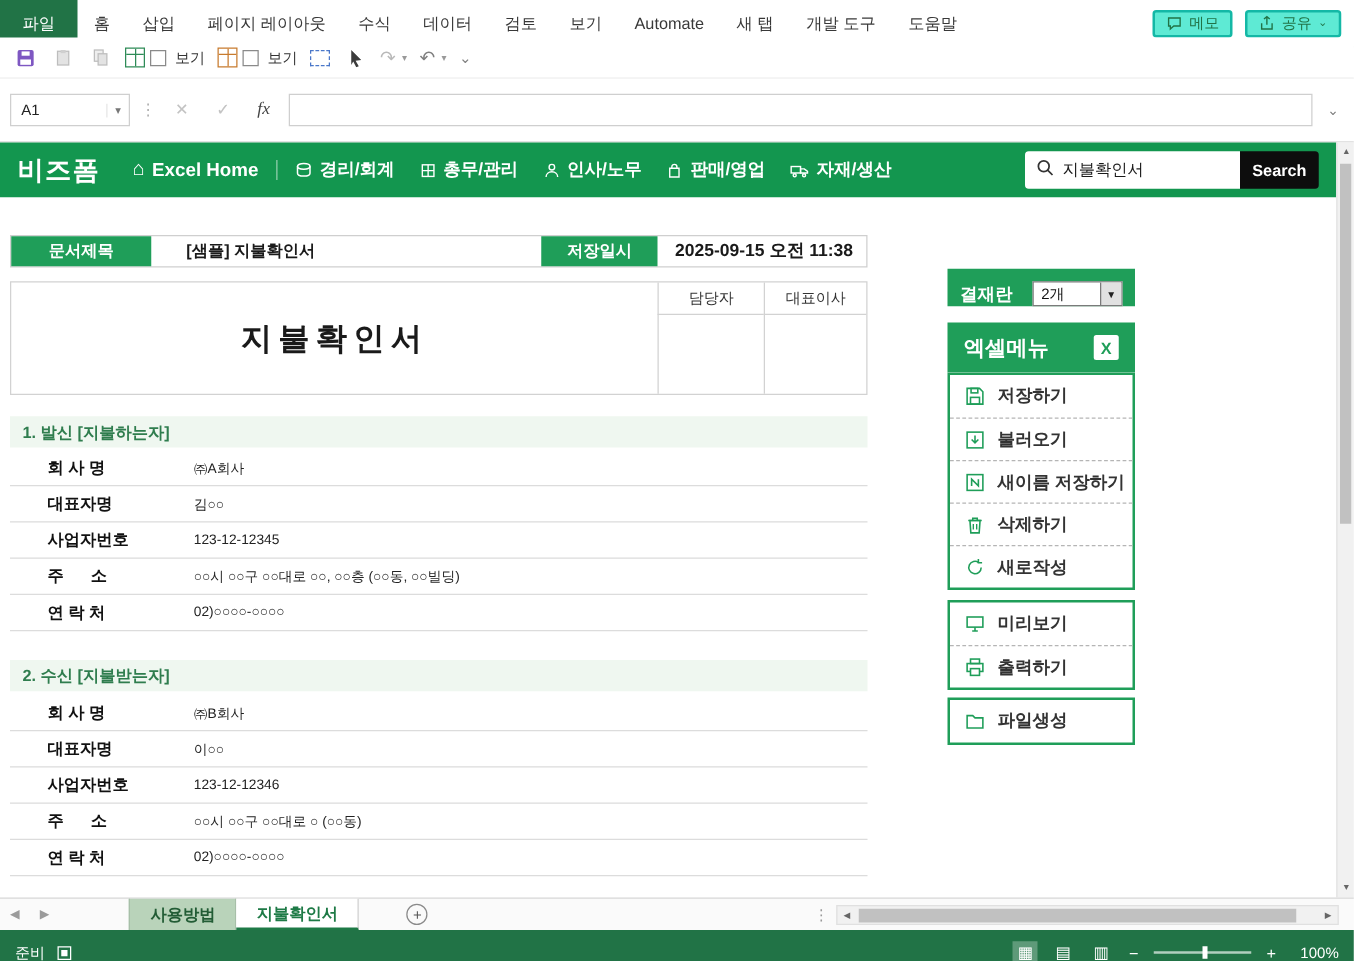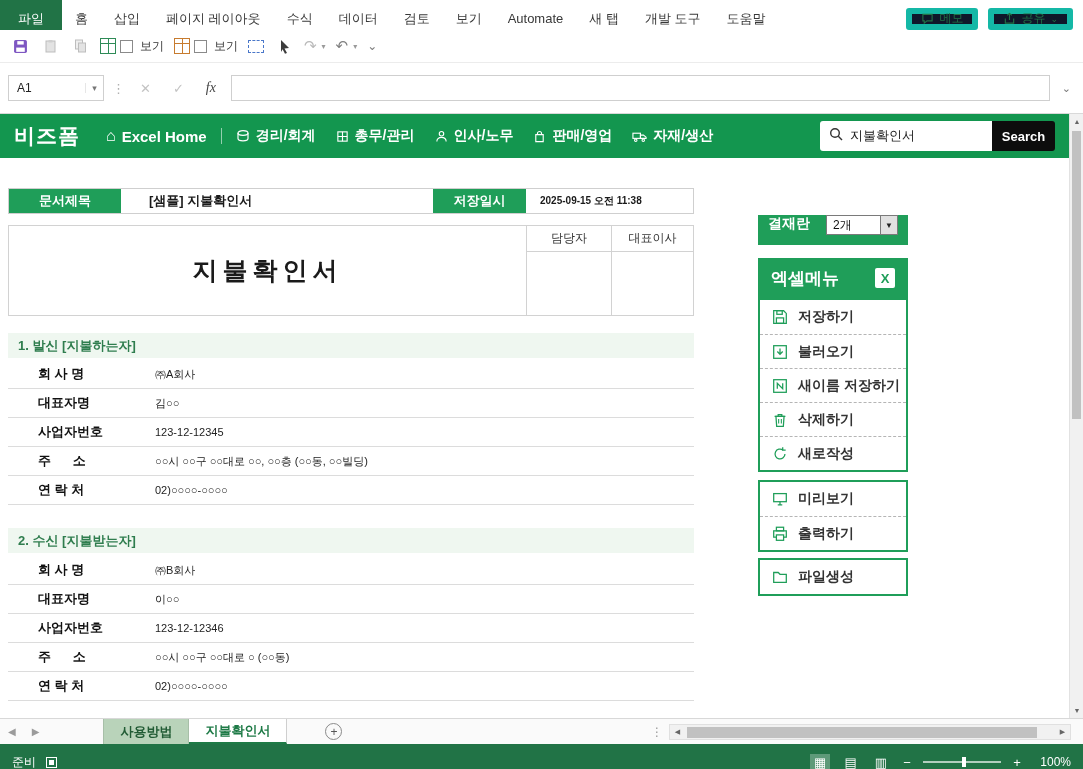--- a/index.html
+++ b/index.html
@@ -3,21 +3,21 @@
 <meta charset="utf-8">
 <style>
   * { margin:0; padding:0; box-sizing:border-box; font-family:"Liberation Sans","DejaVu Sans",sans-serif; }
   html,body { width:1083px; height:769px; overflow:hidden; background:#fff; }
 
   
   .ribbon-tabs { position:absolute; top:0; left:0; width:1083px; height:38px; background:#fff; display:flex; align-items:stretch; border-bottom:1px solid #ececec; }
   .file-tab { background:#217346; color:#fff; font-size:13px; display:flex; align-items:center; padding:0 18px; cursor:pointer; }
   .rtab { color:#383838; font-size:13px; display:flex; align-items:center; padding:0 13px; cursor:pointer; }
   .ribbon-spacer { flex:1; }
-  .ribbon-btn { align-self:center; height:22px; display:flex; align-items:center; gap:5px; border:6px solid #14b8a6; border-radius:3px; color:#217346; font-size:12px; padding:0 9px; margin-right:10px; background:#0f172a; cursor:pointer; }
+  .ribbon-btn { align-self:center; height:22px; display:flex; align-items:center; gap:5px; border:2px solid #14b8a6; border-radius:3px; color:#217346; font-size:12px; padding:0 9px; margin-right:10px; background:#5eead4; cursor:pointer; }
   .ribbon-btn svg { display:block; }
   .ribbon-btn .dd { font-size:9px; color:#217346; }
 
   
   .qat { position:absolute; top:30px; left:0; width:1083px; height:33px; background:#fff; display:flex; align-items:center; padding-left:10px; gap:10px; border-bottom:1px solid #ececec; }
   .qat .icon { display:flex; align-items:center; justify-content:center; width:20px; height:20px; }
   .checkbox { width:13px; height:13px; border:1px solid #8a8a8a; background:#fff; display:inline-block; }
   .qat-label { font-size:12px; color:#333; margin-left:3px; }
   .qat-group { display:flex; align-items:center; gap:4px; }
   .glyph-gray { color:#b9b9b9; font-size:15px; }
@@ -56,35 +56,35 @@
   .search-btn { width:63px; height:30px; background:#0d0d0d; color:#fff; font-size:13px; font-weight:bold; display:flex; align-items:center; justify-content:center; border-radius:0 3px 3px 0; cursor:pointer; }
 
   
   .content { position:absolute; top:158px; left:0; width:1069px; height:560px; background:#fff; }
 
   .doc-header { position:absolute; left:8px; top:30px; width:686px; height:26px; display:flex; border:1px solid #cfcfcf; }
   .green-label { background:#1f9e59; color:#fff; font-weight:bold; font-size:13px; display:flex; align-items:center; justify-content:center; }
   .doc-header .lbl1 { width:112px; }
   .doc-header .val1 { width:312px; display:flex; align-items:center; padding-left:28px; font-size:13px; font-weight:bold; color:#1a1a1a; }
   .doc-header .lbl2 { width:93px; }
-  .doc-header .val2 { flex:1; display:flex; align-items:center; padding-left:14px; font-size:10px; font-weight:bold; color:#1a1a1a; }
+  .doc-header .val2 { flex:1; display:flex; align-items:center; padding-left:14px; font-size:14px; font-weight:bold; color:#1a1a1a; }
 
   .approval-table { position:absolute; left:8px; top:67px; width:686px; height:91px; border:1px solid #d2d2d2; display:grid; grid-template-columns:517px 85px 82px; grid-template-rows:26px 1fr; }
   .at-main { grid-row:1/3; display:flex; align-items:center; justify-content:center; font-size:25px; font-weight:bold; color:#1a1a1a; letter-spacing:5px; }
   .at-head { border-left:1px solid #d2d2d2; border-bottom:1px solid #d2d2d2; display:flex; align-items:center; justify-content:center; font-size:12px; color:#333; }
   .at-body { border-left:1px solid #d2d2d2; }
 
   .sec-head { position:absolute; left:8px; width:686px; height:25px; background:#eff7f0; color:#2f7d4e; font-size:13px; font-weight:bold; line-height:25px; padding-left:10px; }
   .rows { position:absolute; left:8px; width:686px; }
   .field-row { height:29px; display:flex; align-items:center; border-bottom:1px solid #dcdcdc; }
   .field-label { width:147px; padding-left:30px; font-size:13px; font-weight:bold; color:#111; white-space:pre; }
   .field-value { font-size:11px; color:#222; }
 
   
-  .approval-strip { position:absolute; left:758px; top:57px; width:150px; height:30px; background:#1f9e59; display:flex; align-items:flex-start; padding:0 10px; }
+  .approval-strip { position:absolute; left:758px; top:57px; width:150px; height:30px; background:#1f9e59; display:flex; align-items:flex-end; padding:0 10px; }
   .approval-strip .cap { color:#fff; font-size:14px; font-weight:bold; flex:1; }
   .combo { width:72px; height:20px; background:#fff; border:1px solid #7a7a7a; display:flex; align-items:center; cursor:pointer; }
   .combo .cval { flex:1; font-size:12px; color:#111; padding-left:6px; }
   .combo .cbtn { width:17px; height:100%; background:#e1e1e1; border-left:1px solid #7a7a7a; display:flex; align-items:center; justify-content:center; font-size:8px; color:#222; }
 
   .menu-header { position:absolute; left:758px; top:100px; width:150px; height:40px; background:#1f9e59; display:flex; align-items:center; padding:0 13px; }
   .menu-header .cap { color:#fff; font-size:17px; font-weight:bold; flex:1; }
   .excel-icon { width:20px; height:20px; background:#fff; border-radius:2px; color:#1f9e59; font-weight:bold; font-size:13px; display:flex; align-items:center; justify-content:center; }
 
   .menu-box { position:absolute; left:758px; width:150px; background:#fff; border:2px solid #1f9e59; }

